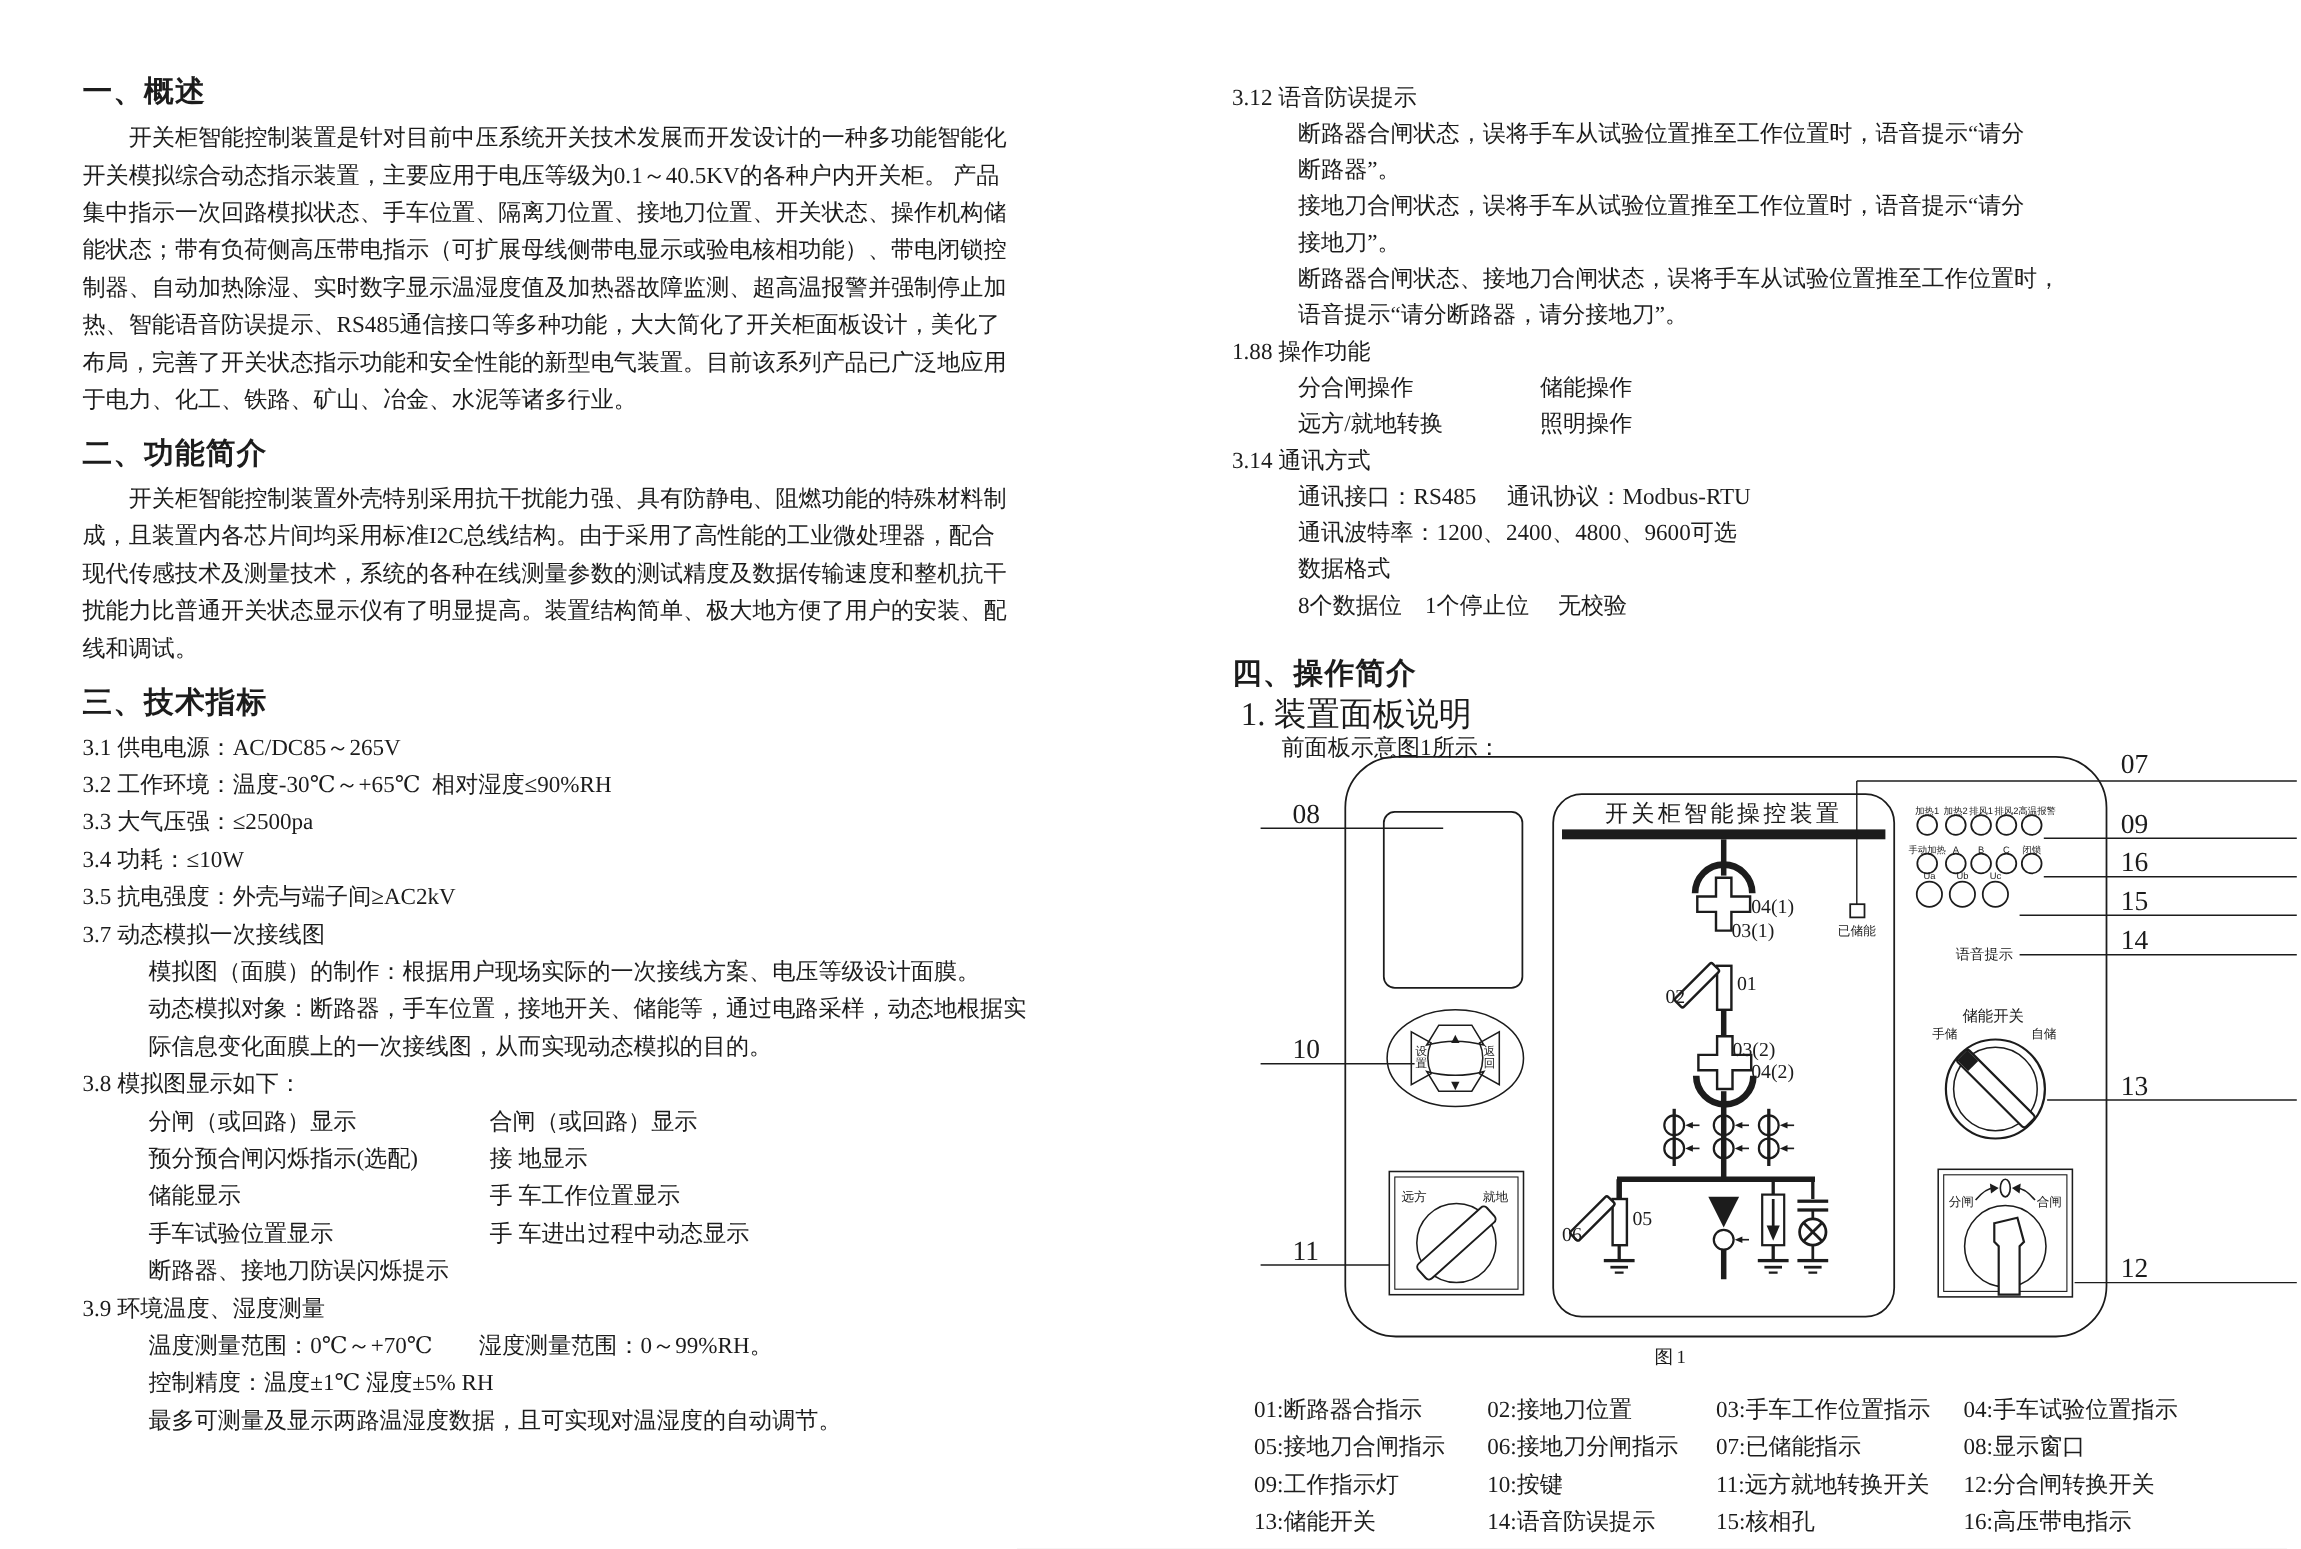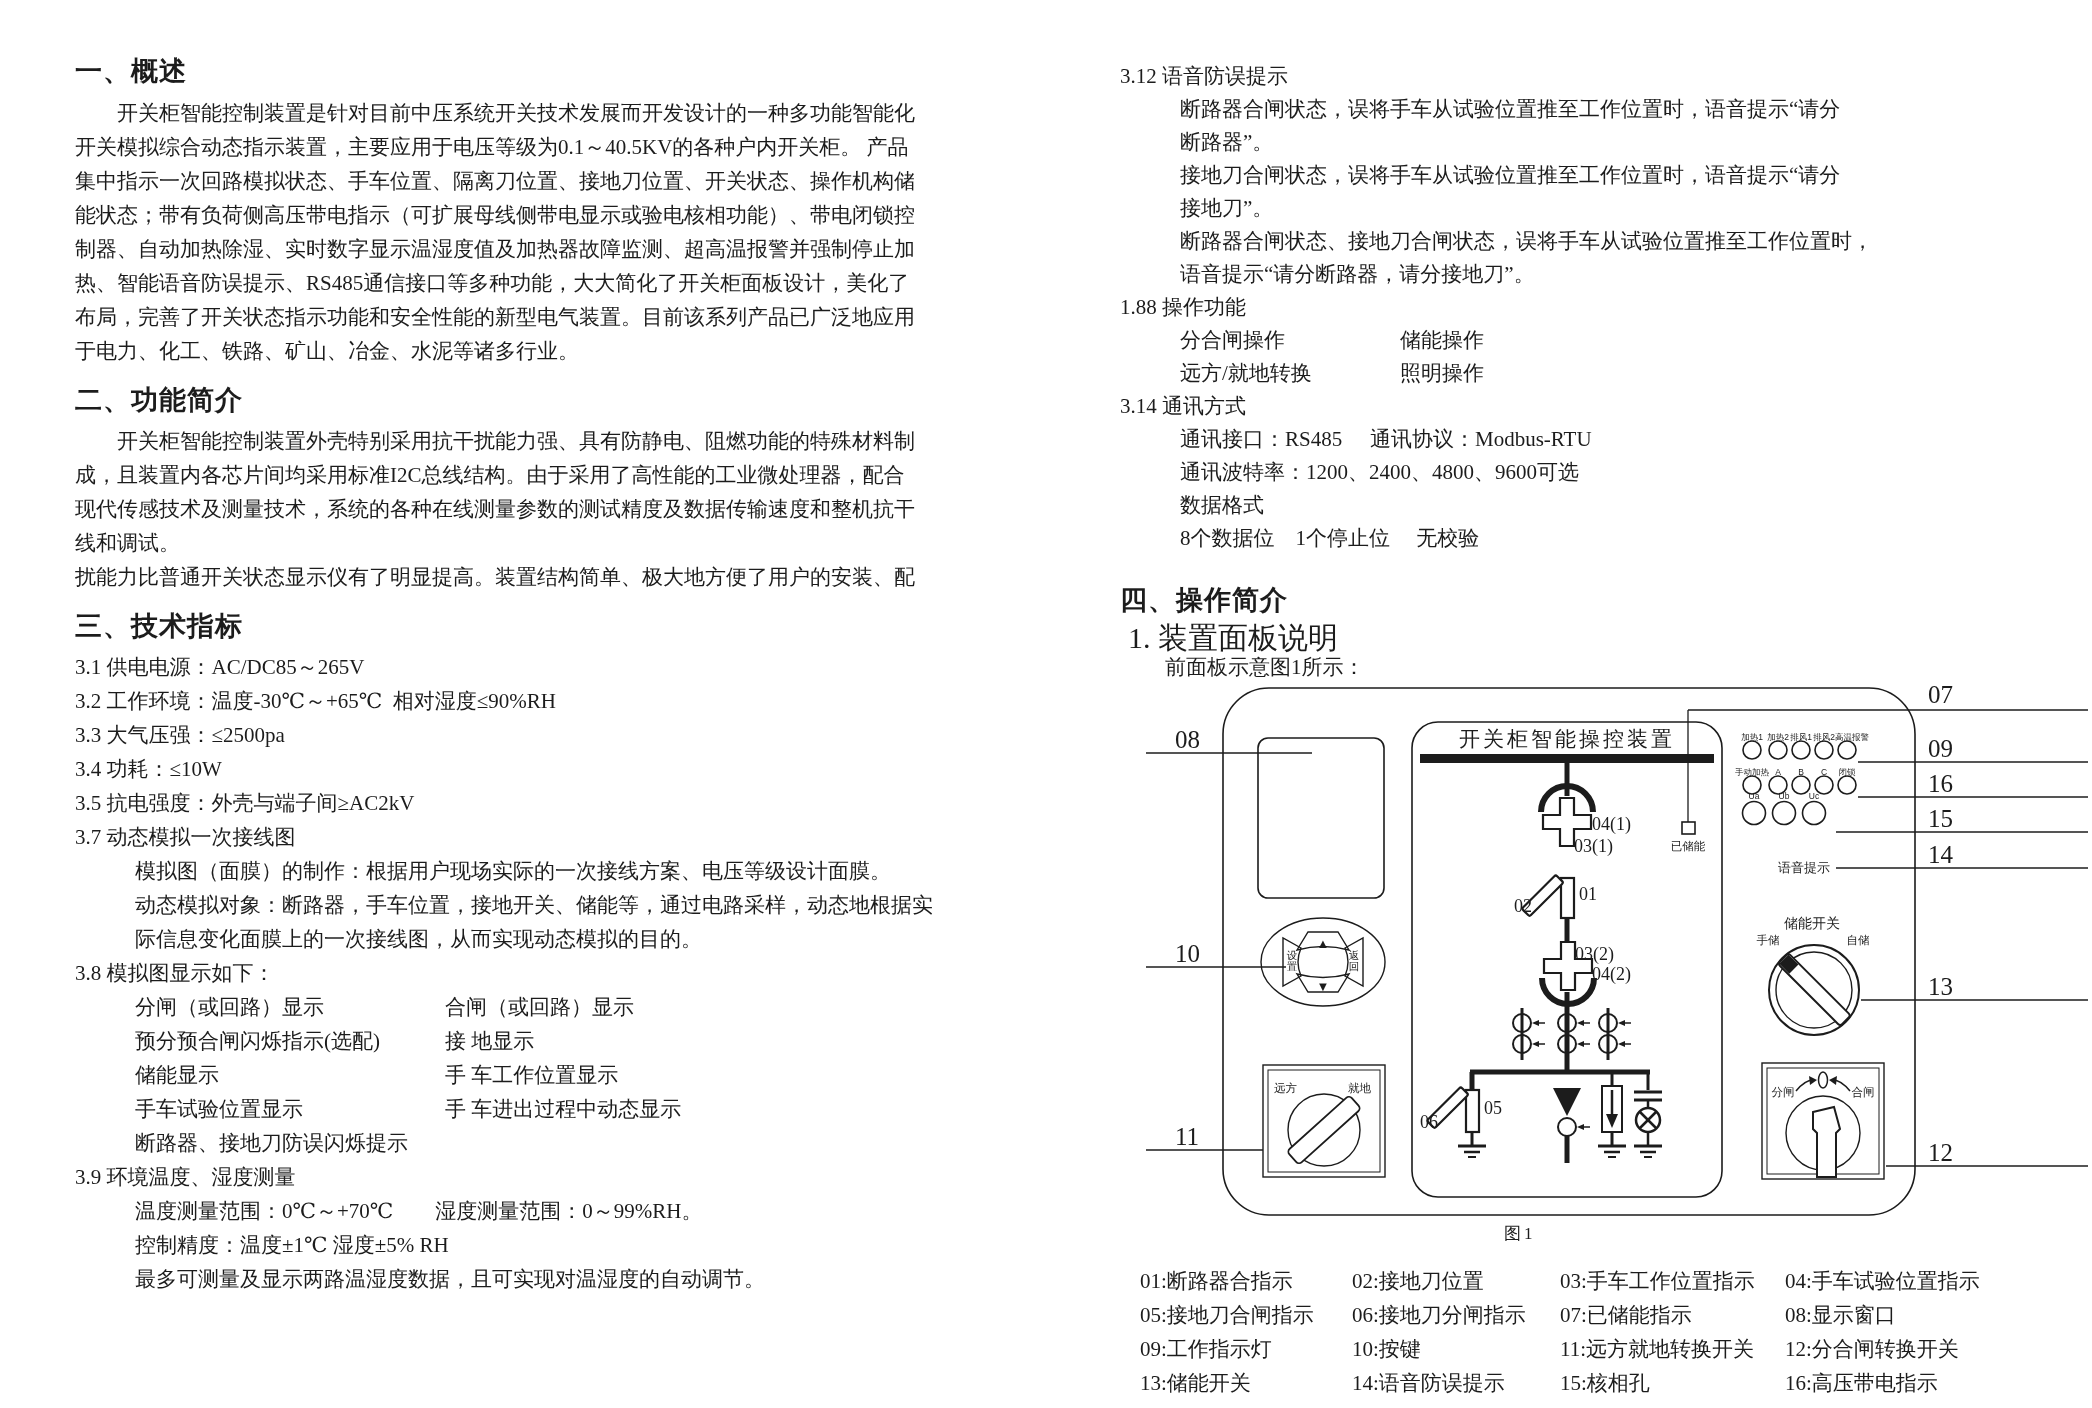--- a/index.html
+++ b/index.html
@@ -1,18 +1,18 @@
 <!DOCTYPE html>
 <html><head>
 <meta charset="utf-8">
 <style>
   html,body{margin:0;padding:0;background:#e8e8e8;}
   .page{position:relative;width:2092px;height:1408px;background:#ffffff;color:#1c1c1c;
         font-family:"Liberation Serif","DejaVu Serif",serif;overflow:hidden;}
-  .col{position:absolute;}
+  .col{position:absolute;margin-top:12px;}
   .col-left{left:75px;top:52px;width:940px;}
   .col-right{left:1120px;top:60px;width:968px;}
   .sec-h{font-family:"Liberation Sans","DejaVu Sans",sans-serif;font-weight:700;
          font-size:27px;line-height:38px;letter-spacing:1px;}
   .mt{margin-top:13px;margin-bottom:5px;}
   .mb{margin-bottom:6px;}
   .line{font-size:21px;line-height:34px;white-space:pre-wrap;}
   .col-right .line{line-height:33px;}
   .sub{padding-left:60px;}
   .row2{display:flex;}
@@ -50,22 +50,22 @@
         <div class="line">热、智能语音防误提示、RS485通信接口等多种功能，大大简化了开关柜面板设计，美化了</div>
         <div class="line">布局，完善了开关状态指示功能和安全性能的新型电气装置。目前该系列产品已广泛地应用</div>
         <div class="line">于电力、化工、铁路、矿山、冶金、水泥等诸多行业。</div>
       </div>
 
     <div class="sec-h mt">二、功能简介</div>
     <div>
         <div class="line">　　开关柜智能控制装置外壳特别采用抗干扰能力强、具有防静电、阻燃功能的特殊材料制</div>
         <div class="line">成，且装置内各芯片间均采用标准I2C总线结构。由于采用了高性能的工业微处理器，配合</div>
         <div class="line">现代传感技术及测量技术，系统的各种在线测量参数的测试精度及数据传输速度和整机抗干</div>
+        <div class="line">扰能力比普通开关状态显示仪有了明显提高。装置结构简单、极大地方便了用户的安装、配</div>
         <div class="line">线和调试。</div>
-        <div class="line">扰能力比普通开关状态显示仪有了明显提高。装置结构简单、极大地方便了用户的安装、配</div>
       </div>
 
     <div class="sec-h mt">三、技术指标</div>
     <div>
         <div class="line">3.1 供电电源：AC/DC85～265V</div>
         <div class="line">3.2 工作环境：温度-30℃～+65℃  相对湿度≤90%RH</div>
         <div class="line">3.3 大气压强：≤2500pa</div>
         <div class="line">3.4 功耗：≤10W</div>
         <div class="line">3.5 抗电强度：外壳与端子间≥AC2kV</div>
         <div class="line">3.7 动态模拟一次接线图</div>

